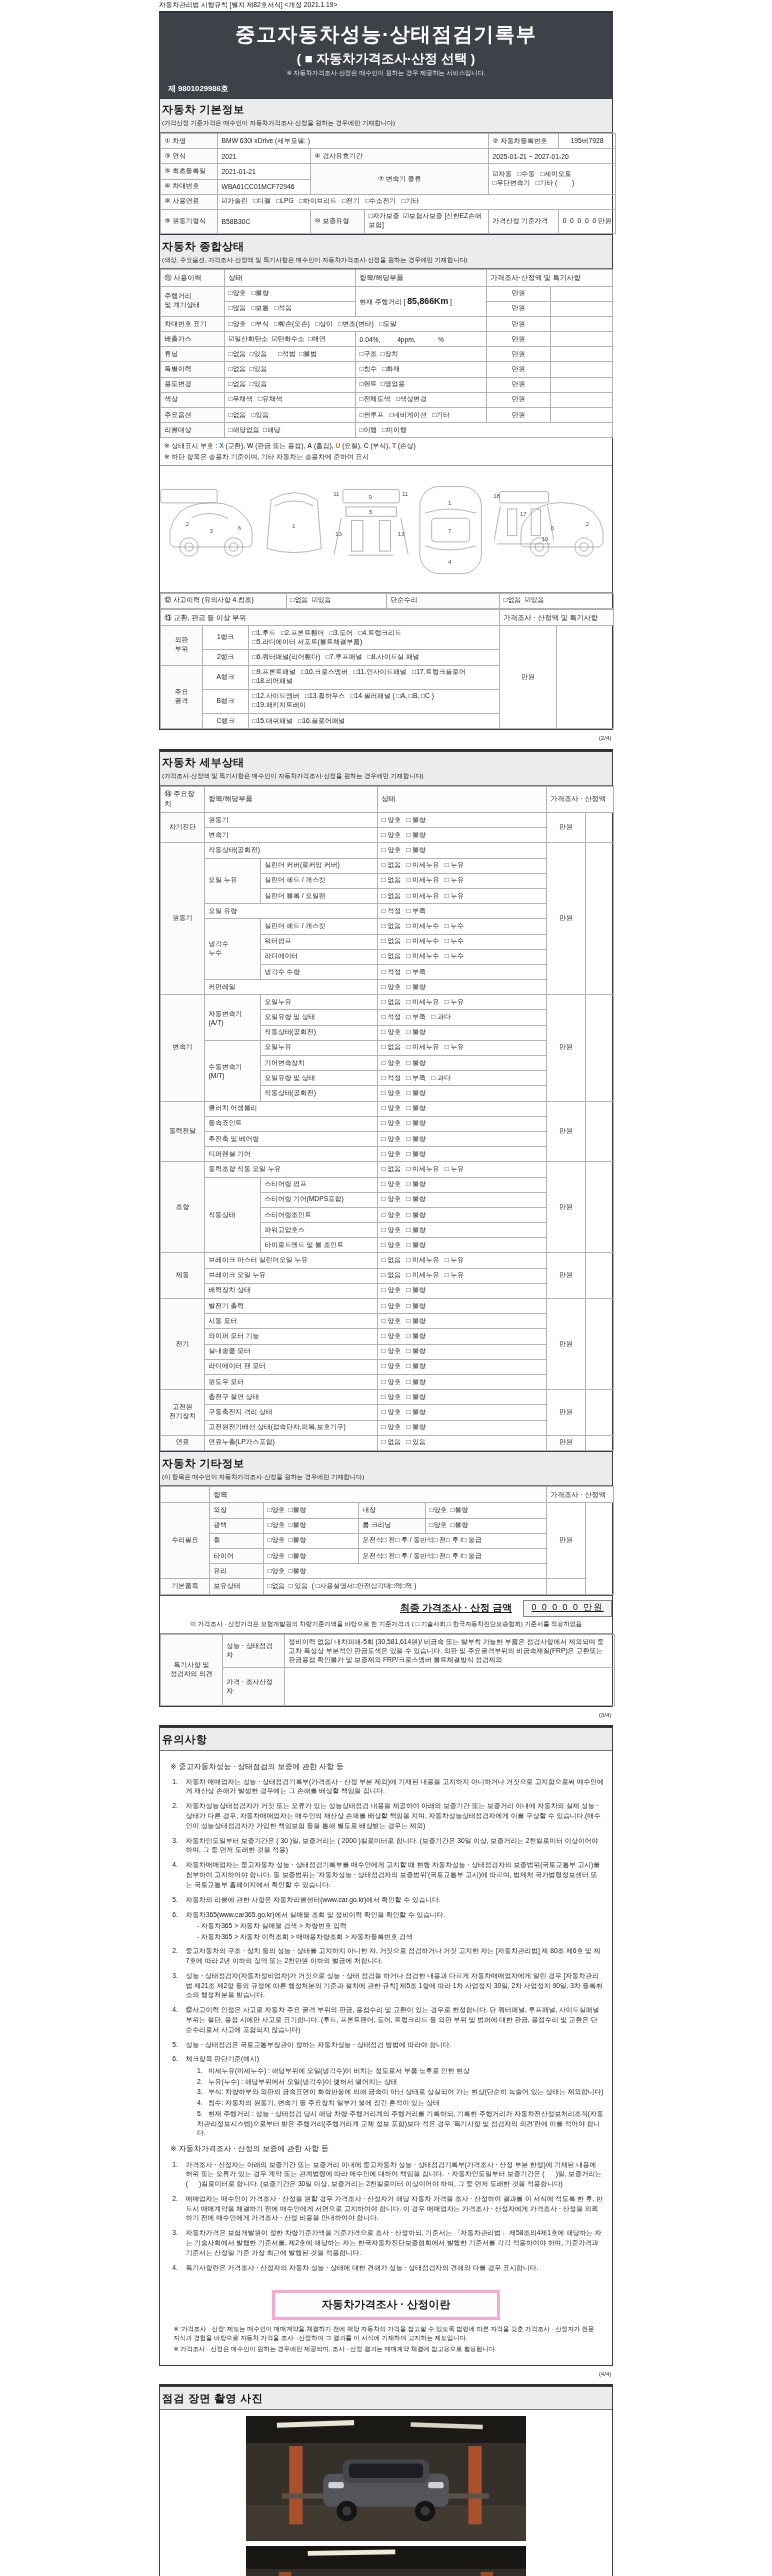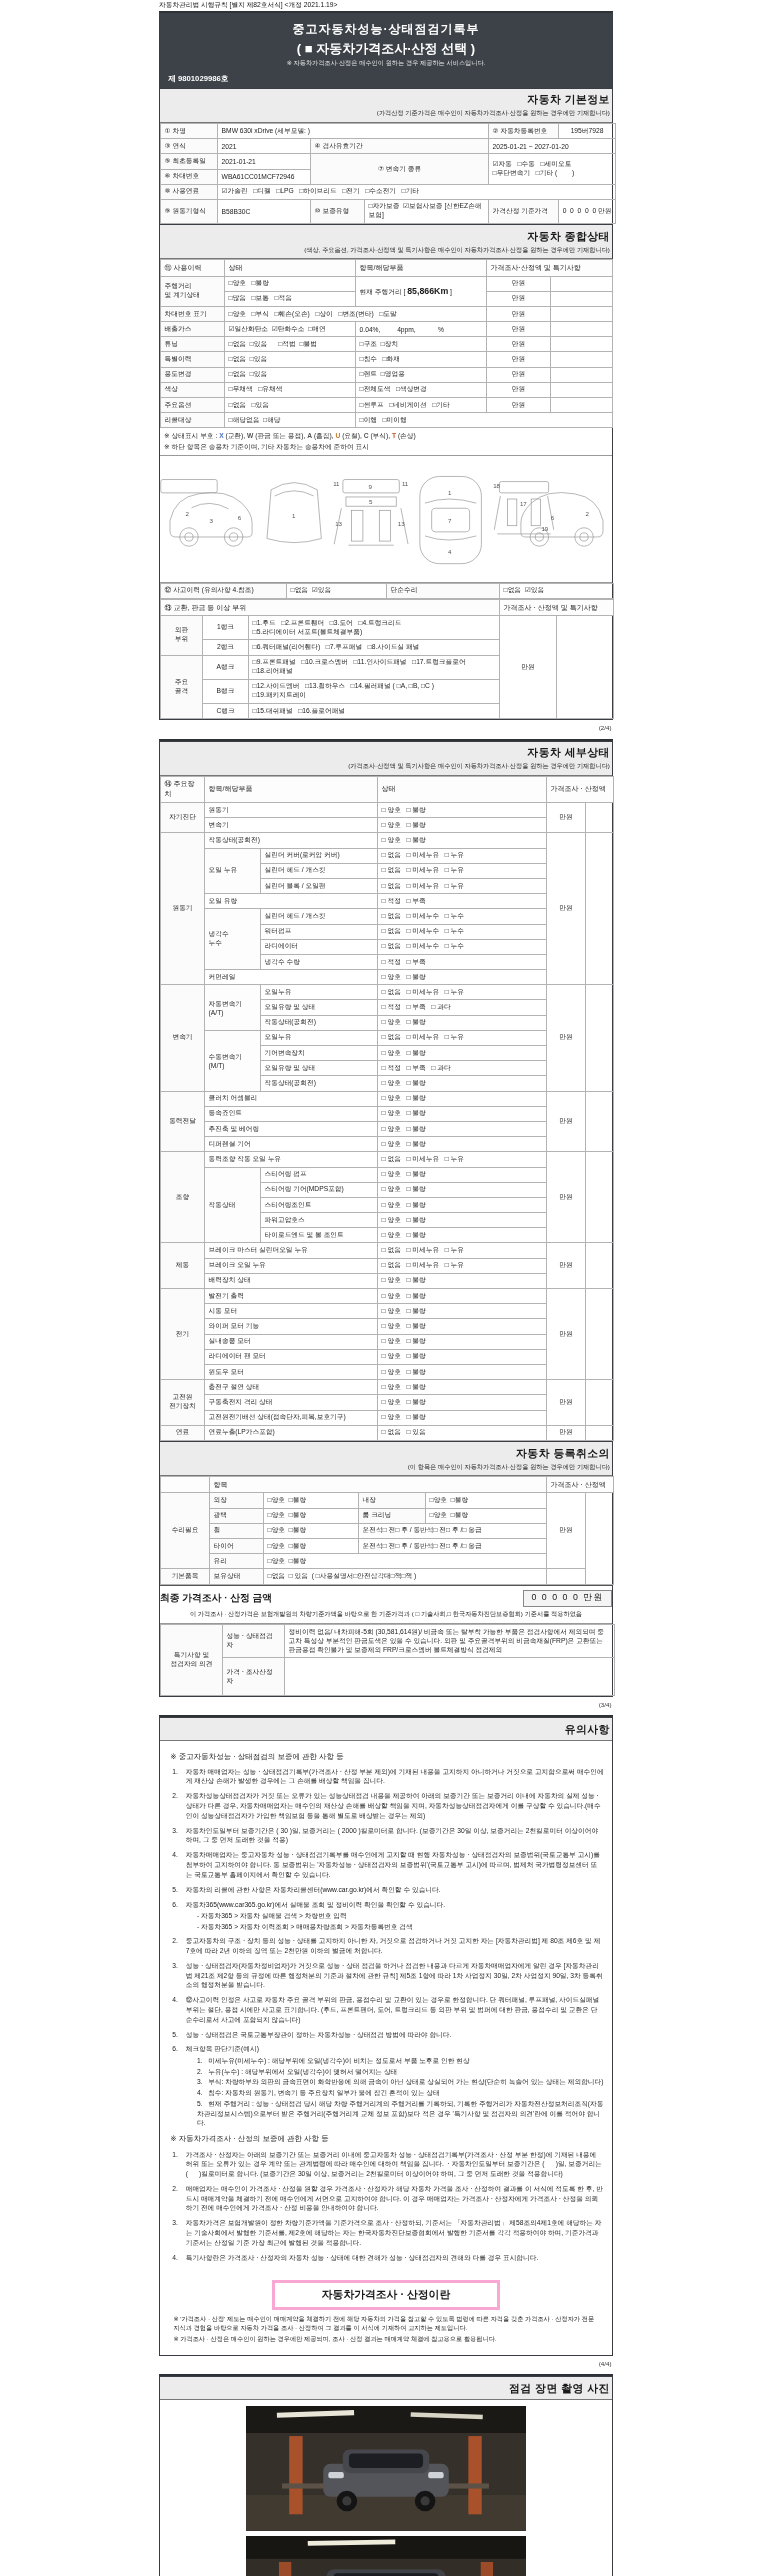--- a/index.html
+++ b/index.html
@@ -1,25 +1,25 @@
 <!DOCTYPE html>
 <html style="font-size:8.2px"><head>
 <meta charset="utf-8">
 <style>
   html,body{margin:0;padding:0;background:#fff;}
   body{width:773px;font-family:"Liberation Sans","DejaVu Sans",sans-serif;color:#1a1a1a;}
   .doc{width:454px;margin-left:159px;}
   .regline{font-size:6.7px;padding:0.5px 0 1px 0;color:#111;}
   .block{border:1px solid #3a3d42;border-top:2.6px solid #2e3237;margin-bottom:2.1px;background:#fff;}
   .band{background:#3d4248;color:#fff;padding:6.2px 7.2px 3.1px 7.2px;}
-  .band h1{font-size:12px;margin:2.1px 0 2.1px 0;text-align:center;font-weight:bold;letter-spacing:1px;}
+  .band h1{font-size:20px;margin:2.1px 0 2.1px 0;text-align:center;font-weight:bold;letter-spacing:1px;}
   .band .sub{font-size:13px;text-align:center;font-weight:bold;margin:1px 0;}
   .band .note{font-size:6.2px;text-align:center;color:#e8e8e8;margin:1.5px 0 5.2px 0;}
   .band .formno{font-size:7.7px;font-weight:bold;text-align:left;margin:4.1px 0 1px 1px;}
-  .secbar{background:#ececec;border-top:1.5px solid #3a3d42;border-bottom:0.5px solid #777;text-align:right;padding:4.6px 2.1px 3.6px 2.1px;}
+  .secbar{background:#ececec;border-top:1.5px solid #3a3d42;border-bottom:0.5px solid #777;text-align:left;padding:4.6px 2.1px 3.6px 2.1px;}
   .secbar .t{font-size:10.8px;font-weight:bold;letter-spacing:0.5px;}
   .secbar .n{font-size:6.2px;margin-top:2.1px;color:#222;}
   table{border-collapse:collapse;width:100%;table-layout:fixed;}
   td{border:0.5px solid #b3b3b3;font-size:6.7px;padding:2.6px 3.6px;vertical-align:middle;white-space:pre-wrap;word-break:break-all;}
   td.lab{background:#fbfbfb;}
   td.head{font-size:7px;background:#fdfdfd;}
   td.price{text-align:center;}
   td.cat{text-align:center;background:#fbfbfb;}
   td.rank{text-align:center;}
   td.mid{background:#fdfdfd;}
@@ -28,21 +28,21 @@
   .legend .l2{margin-top:2.1px;}
   .code .codeletter{font-weight:bold;}
   .diagram-wrap{border-bottom:0.5px solid #999;padding:3.1px 0;background:#fff;}
   .pgmark{text-align:right;font-size:6.2px;color:#333;padding:2.1px 1.5px 7.2px 0;}
   .nheader{font-size:7.5px;font-weight:normal;margin:7.2px 3.1px 5.2px 9.3px;}
   .nitem{display:flex;margin:5.2px 7.2px 0 11.3px;font-size:6.7px;line-height:1.45;}
   .nnum{width:13.4px;flex:none;}
   .ntext{flex:1;white-space:pre-wrap;}
   .nsub{margin:1.5px 7.2px 0 36px;font-size:6.7px;line-height:1.4;white-space:pre-wrap;}
   .notice-body{padding:3.1px 1px 8.2px 1px;}
-  .finalrow{display:flex;align-items:center;justify-content:space-between;padding:4.1px 0 1px 0;border-top:1px solid #555;}
+  .finalrow{display:flex;align-items:center;justify-content:flex-end;padding:4.1px 0 1px 0;border-top:1px solid #555;text-decoration:underline;}
   .finalrow .ft{font-size:9.8px;font-weight:bold;margin-right:11.3px;}
   .finalrow .fv{font-size:8.8px;border:0.5px solid #888;padding:1.5px 7.2px;background:#f4f4f4;letter-spacing:1.5px;}
   .finalnote{text-align:center;font-size:6.2px;padding:2.1px 0 4.6px 0;border-bottom:0.5px solid #999;}
   .pricebox{border:3px solid #f9a8d4;width:216px;margin:9.3px auto 5.2px auto;text-align:center;padding:5.2px 3.1px;}
   .pricebox .pt{font-size:10.8px;font-weight:bold;}
   .pbline{font-size:6.2px;margin:2.1px 13.4px;line-height:1.45;text-align:left;white-space:pre-wrap;}
   .photo{width:280px;height:125px;margin:5.2px auto;background:#23201c;overflow:hidden;}
   .vcenter{ text-align:center; }
 </style>
 </head>
@@ -557,21 +557,21 @@
             <td class="cat" rowspan="1">연료</td>
             <td class="item" colspan="2">연료누출(LP가스포함)</td>
             <td class="state">□ 없음   □ 있음</td>
             <td class="price" rowspan="1">만원</td>
             <td class="extra" rowspan="1"></td>
           </tr>
         </tbody>
     </table>
 
     <div class="secbar">
-      <div class="t">자동차 등록취소의</div>
+      <div class="t">자동차 기타정보</div>
       <div class="n">(이 항목은 매수인이 자동차가격조사·산정을 원하는 경우에만 기재합니다)</div>
     </div>
 
     <table>
       <colgroup>
           <col style="width:49px">
           <col style="width:54px">
           <col style="width:95px">
           <col style="width:67px">
           <col style="width:121px">

